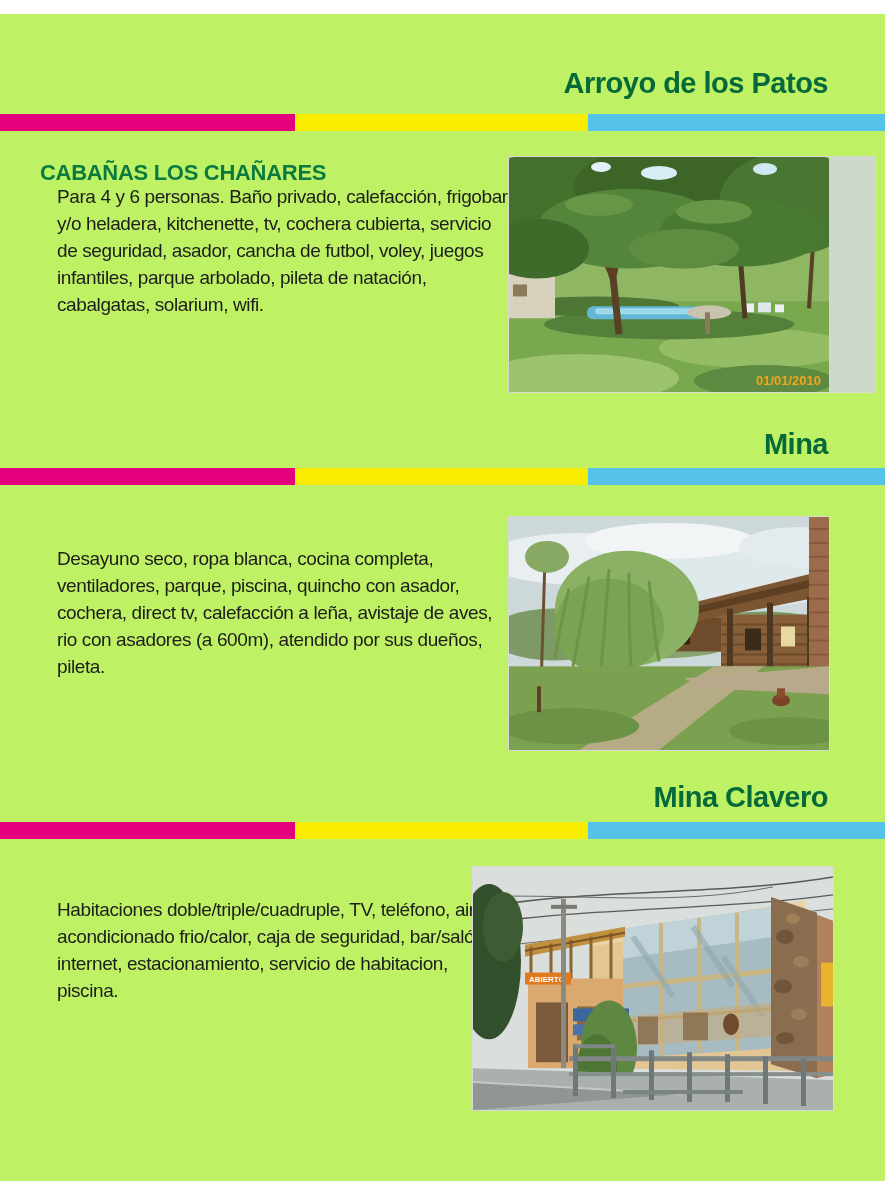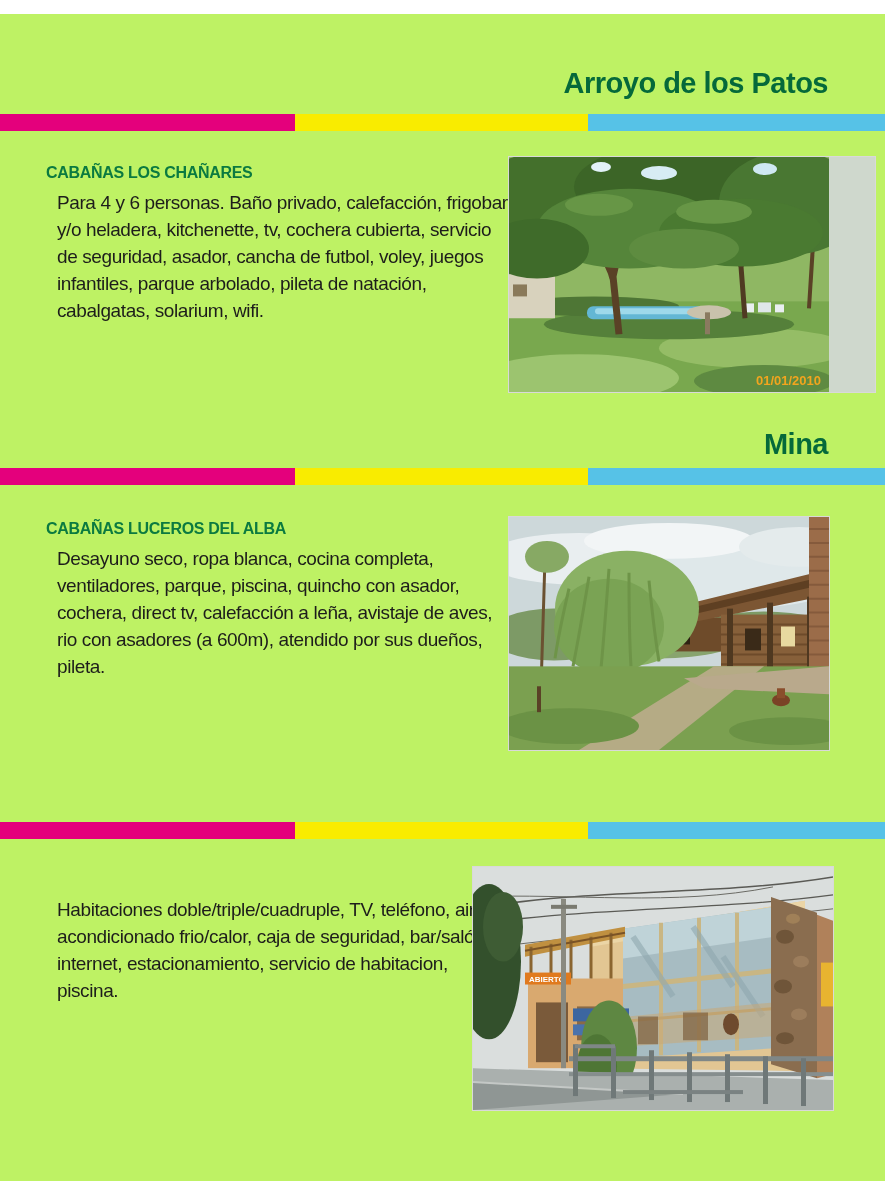--- a/index.html
+++ b/index.html
@@ -12,22 +12,22 @@
   .location-header {
     position:absolute; right:57px; left:0; text-align:right;
     font-size:29px; font-weight:bold; letter-spacing:-0.5px;
     color:#05693A; line-height:34px;
   }
   .stripe { position:absolute; left:0; top:0; width:885px; height:17px; display:flex; }
   .seg-magenta { width:295px; height:100%; background:#E4007C; }
   .seg-yellow  { width:293px; height:100%; background:#F9EC00; }
   .seg-blue    { flex:1;      height:100%; background:#56C2E7; }
   .section-title {
-    position:absolute; left:46px;
-    font-size:16px; font-weight:bold; letter-spacing:-0.3px;
+    position:absolute; left:40px;
+    font-size:22px; font-weight:bold; letter-spacing:-0.3px;
     color:#0B7A40; line-height:26px; white-space:nowrap;
   }
   .section-desc {
     position:absolute; left:57px; width:452px;
     font-size:19px; letter-spacing:-0.4px; line-height:27px;
     color:#1D1D1B;
   }
   .photo {
     position:absolute; overflow:hidden;
     border:1px solid #d9d9d9; background:#cfd8cd;
@@ -42,21 +42,21 @@
   <div class="location-header" style="top:52px">Arroyo de los Patos</div>
 
   <div class="stripe" style="top:100px">
     <span class="seg-magenta"></span>
     <span class="seg-yellow"></span>
     <span class="seg-blue"></span>
   </div>
 
   <div class="section-title" style="top:146px">CABAÑAS LOS CHAÑARES</div>
 
-  <div class="section-desc" style="top:175px">Para 4 y 6 personas. Baño privado, calefacción, frigobar y/o heladera, kitchenette, tv, cochera cubierta, servicio de seguridad, asador, cancha de futbol, voley, juegos infantiles, parque arbolado, pileta de natación, cabalgatas, solarium, wifi.</div>
+  <div class="section-desc" style="top:169px">Para 4 y 6 personas. Baño privado, calefacción, frigobar y/o heladera, kitchenette, tv, cochera cubierta, servicio de seguridad, asador, cancha de futbol, voley, juegos infantiles, parque arbolado, pileta de natación, cabalgatas, solarium, wifi.</div>
 
   <div class="photo" style="left:508px; top:142px; width:368px; height:237px">
     <svg viewBox="0 0 320 236" width="320" height="235" preserveAspectRatio="none">
       <rect width="320" height="236" fill="#8FB763"></rect>
       <rect y="145" width="320" height="91" fill="#79A84E"></rect>
       <ellipse cx="70" cy="222" rx="100" ry="24" fill="#9CC46F"></ellipse>
       <ellipse cx="245" cy="192" rx="95" ry="20" fill="#95BD66"></ellipse>
       <ellipse cx="160" cy="168" rx="125" ry="15" fill="#55803A"></ellipse>
       <ellipse cx="85" cy="150" rx="85" ry="10" fill="#4E7635"></ellipse>
       <ellipse cx="255" cy="225" rx="70" ry="16" fill="#5E8A41"></ellipse>
@@ -89,21 +89,20 @@
   </div>
 
   <div class="location-header" style="top:413px">Mina</div>
 
   <div class="stripe" style="top:454px">
     <span class="seg-magenta"></span>
     <span class="seg-yellow"></span>
     <span class="seg-blue"></span>
   </div>
 
-  <div class="section-title" style="top:502px">CABAÑAS LUCEROS DEL ALBA</div>
 
   <div class="section-desc" style="top:531px">Desayuno seco, ropa blanca, cocina completa, ventiladores, parque, piscina, quincho con asador, cochera, direct tv, calefacción a leña, avistaje de aves, rio con asadores (a 600m), atendido por sus dueños, pileta.</div>
 
   <div class="photo" style="left:508px; top:502px; width:322px; height:235px">
     <svg viewBox="0 0 320 234" width="320" height="233" preserveAspectRatio="none">
       <rect width="320" height="234" fill="#CDD8DA"></rect>
       <ellipse cx="70" cy="42" rx="95" ry="26" fill="#E9EEF0"></ellipse>
       <ellipse cx="225" cy="62" rx="115" ry="30" fill="#DFE8EA"></ellipse>
       <ellipse cx="160" cy="24" rx="85" ry="18" fill="#F2F5F6"></ellipse>
       <ellipse cx="290" cy="30" rx="60" ry="20" fill="#E4EBEC"></ellipse>
@@ -138,20 +137,21 @@
       <polygon points="70,234 205,150 255,150 150,234" fill="#B5AB85"></polygon>
       <polygon points="175,162 320,150 320,178 195,172" fill="#B9A98C"></polygon>
       <ellipse cx="60" cy="210" rx="70" ry="18" fill="#6B9245"></ellipse>
       <ellipse cx="280" cy="215" rx="60" ry="14" fill="#6B9245"></ellipse>
       <ellipse cx="272" cy="184" rx="9" ry="6" fill="#7A4226"></ellipse>
       <rect x="268" y="172" width="8" height="10" fill="#8A4E2C"></rect>
       <path d="M30 170 L30 196" stroke="#5A4126" stroke-width="4"></path>
     </svg>
   </div>
 
+  <div class="location-header" style="top:766px">Mina Clavero</div>
 
   <div class="stripe" style="top:808px">
     <span class="seg-magenta"></span>
     <span class="seg-yellow"></span>
     <span class="seg-blue"></span>
   </div>
 
 
   <div class="section-desc" style="top:882px">Habitaciones doble/triple/cuadruple, TV, teléfono, aire acondicionado frio/calor, caja de seguridad, bar/salón, internet, estacionamiento, servicio de habitacion, piscina.</div>
 

